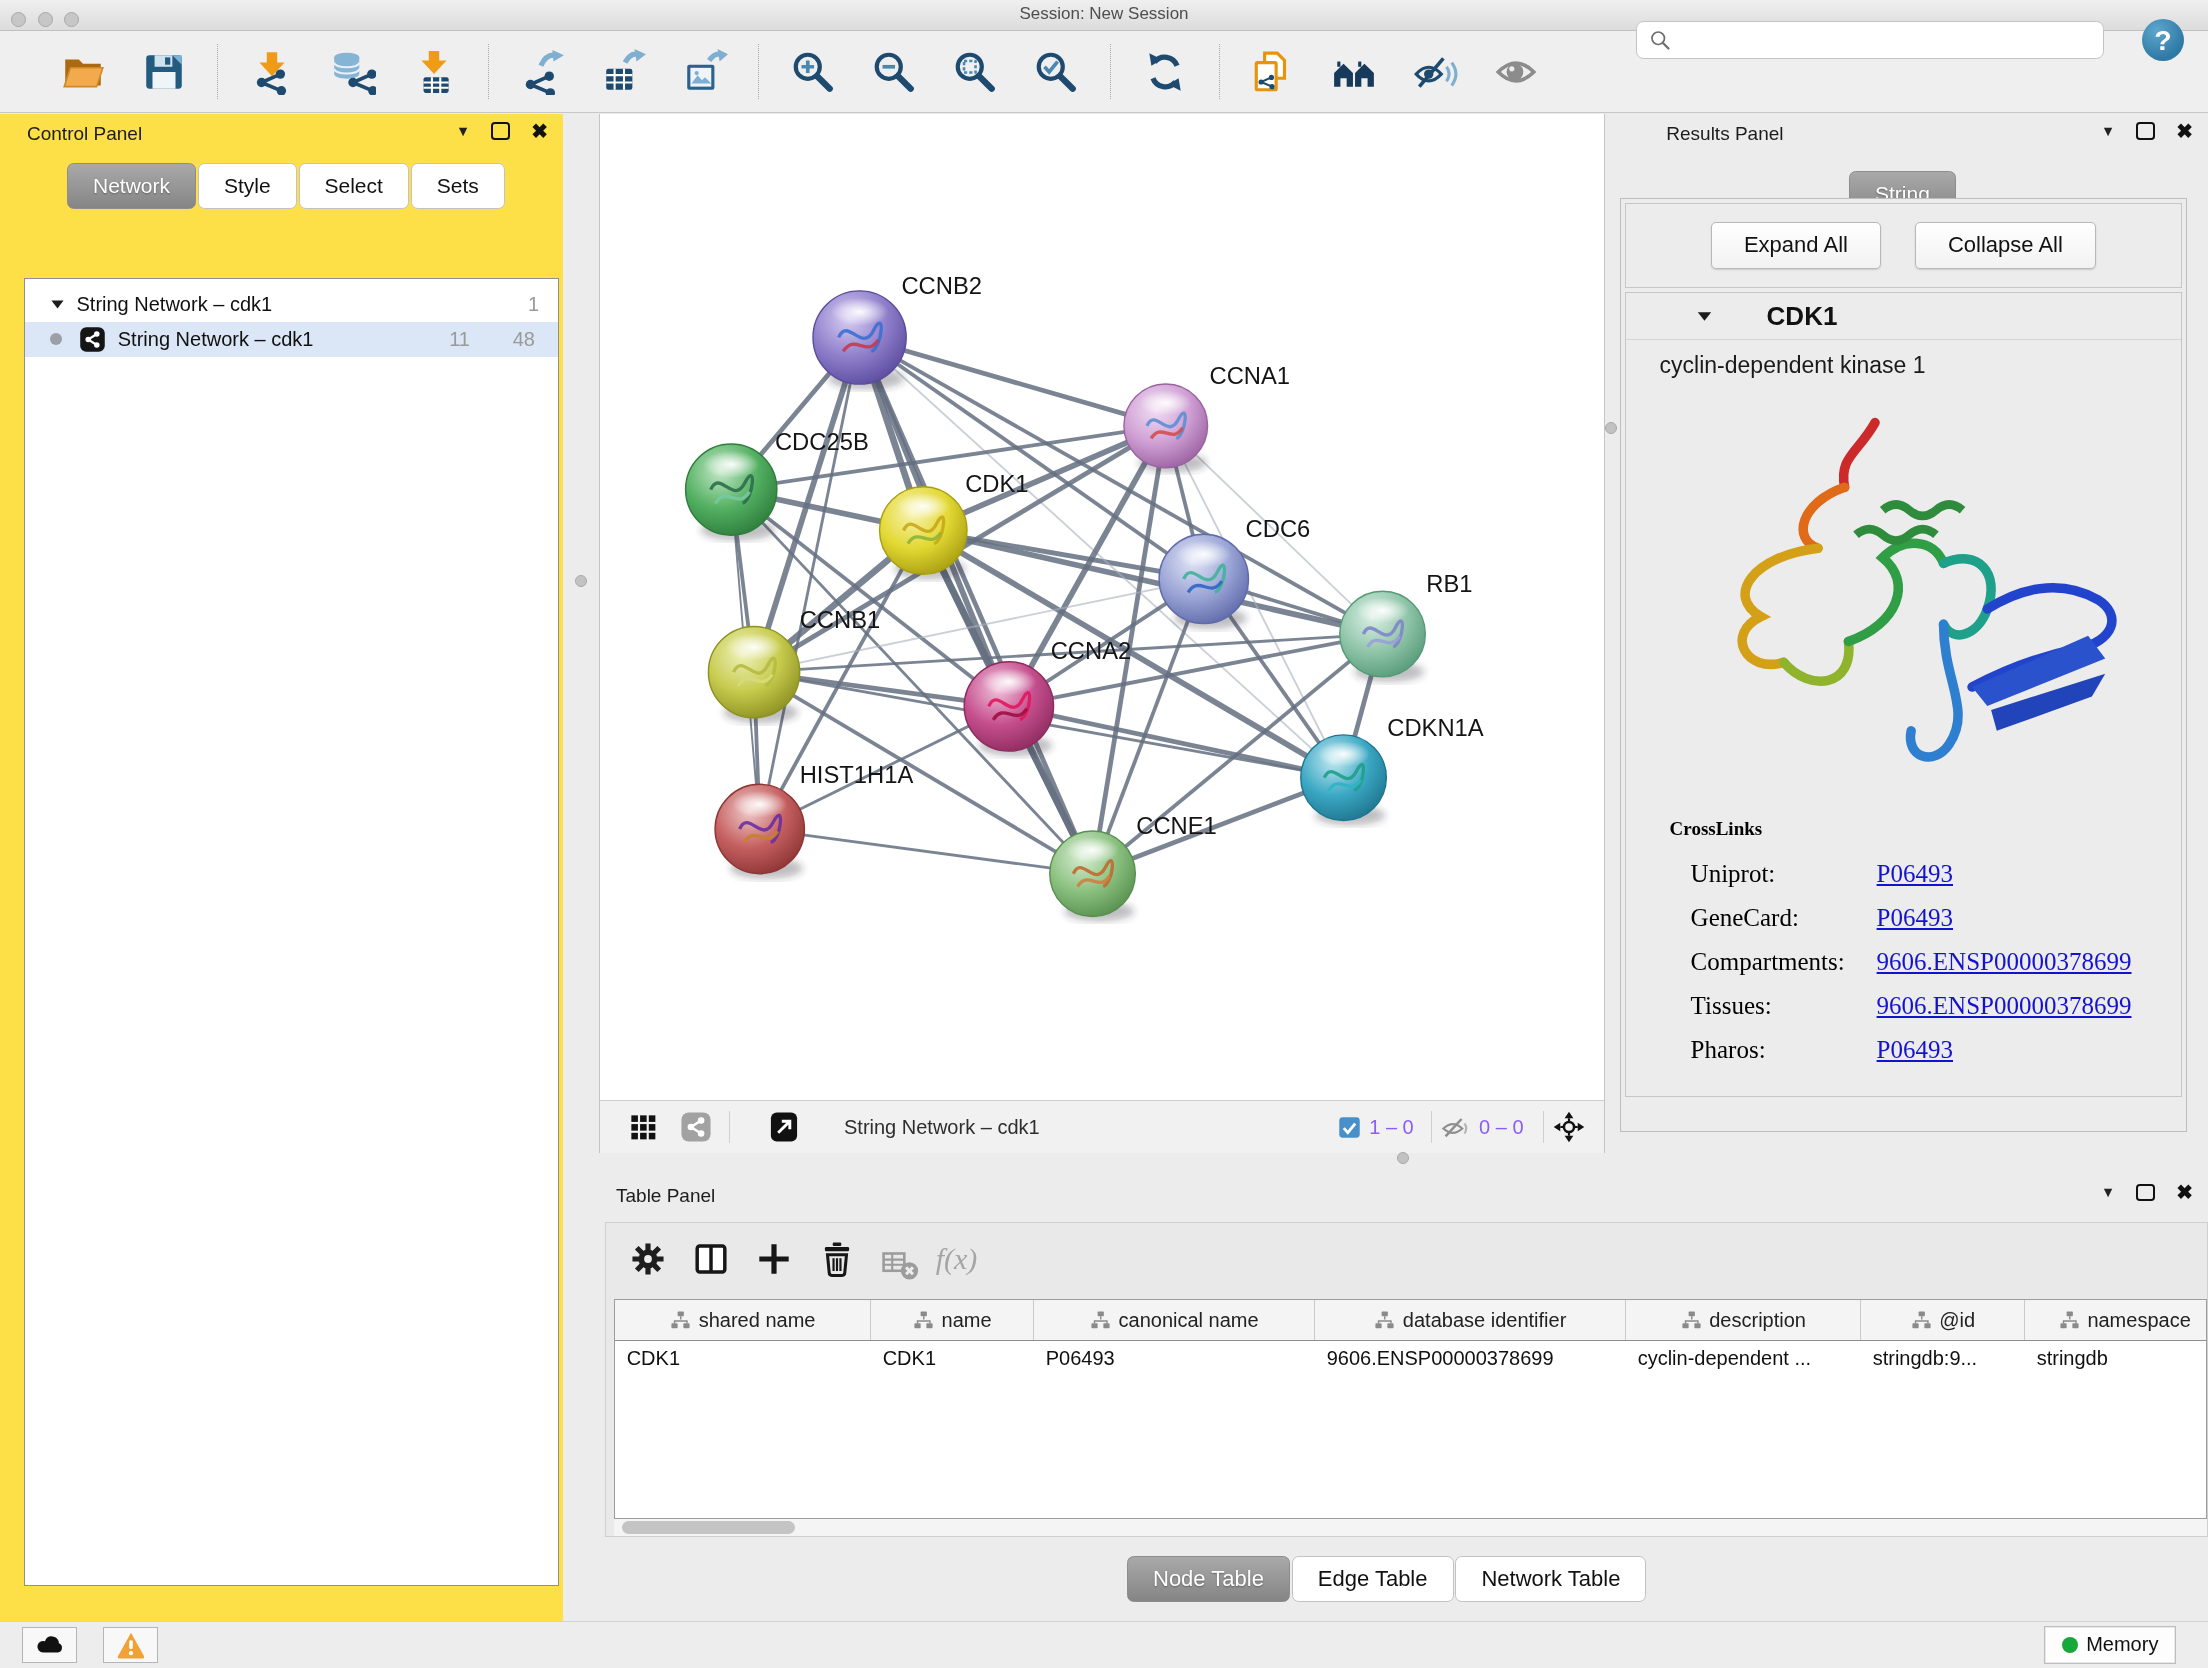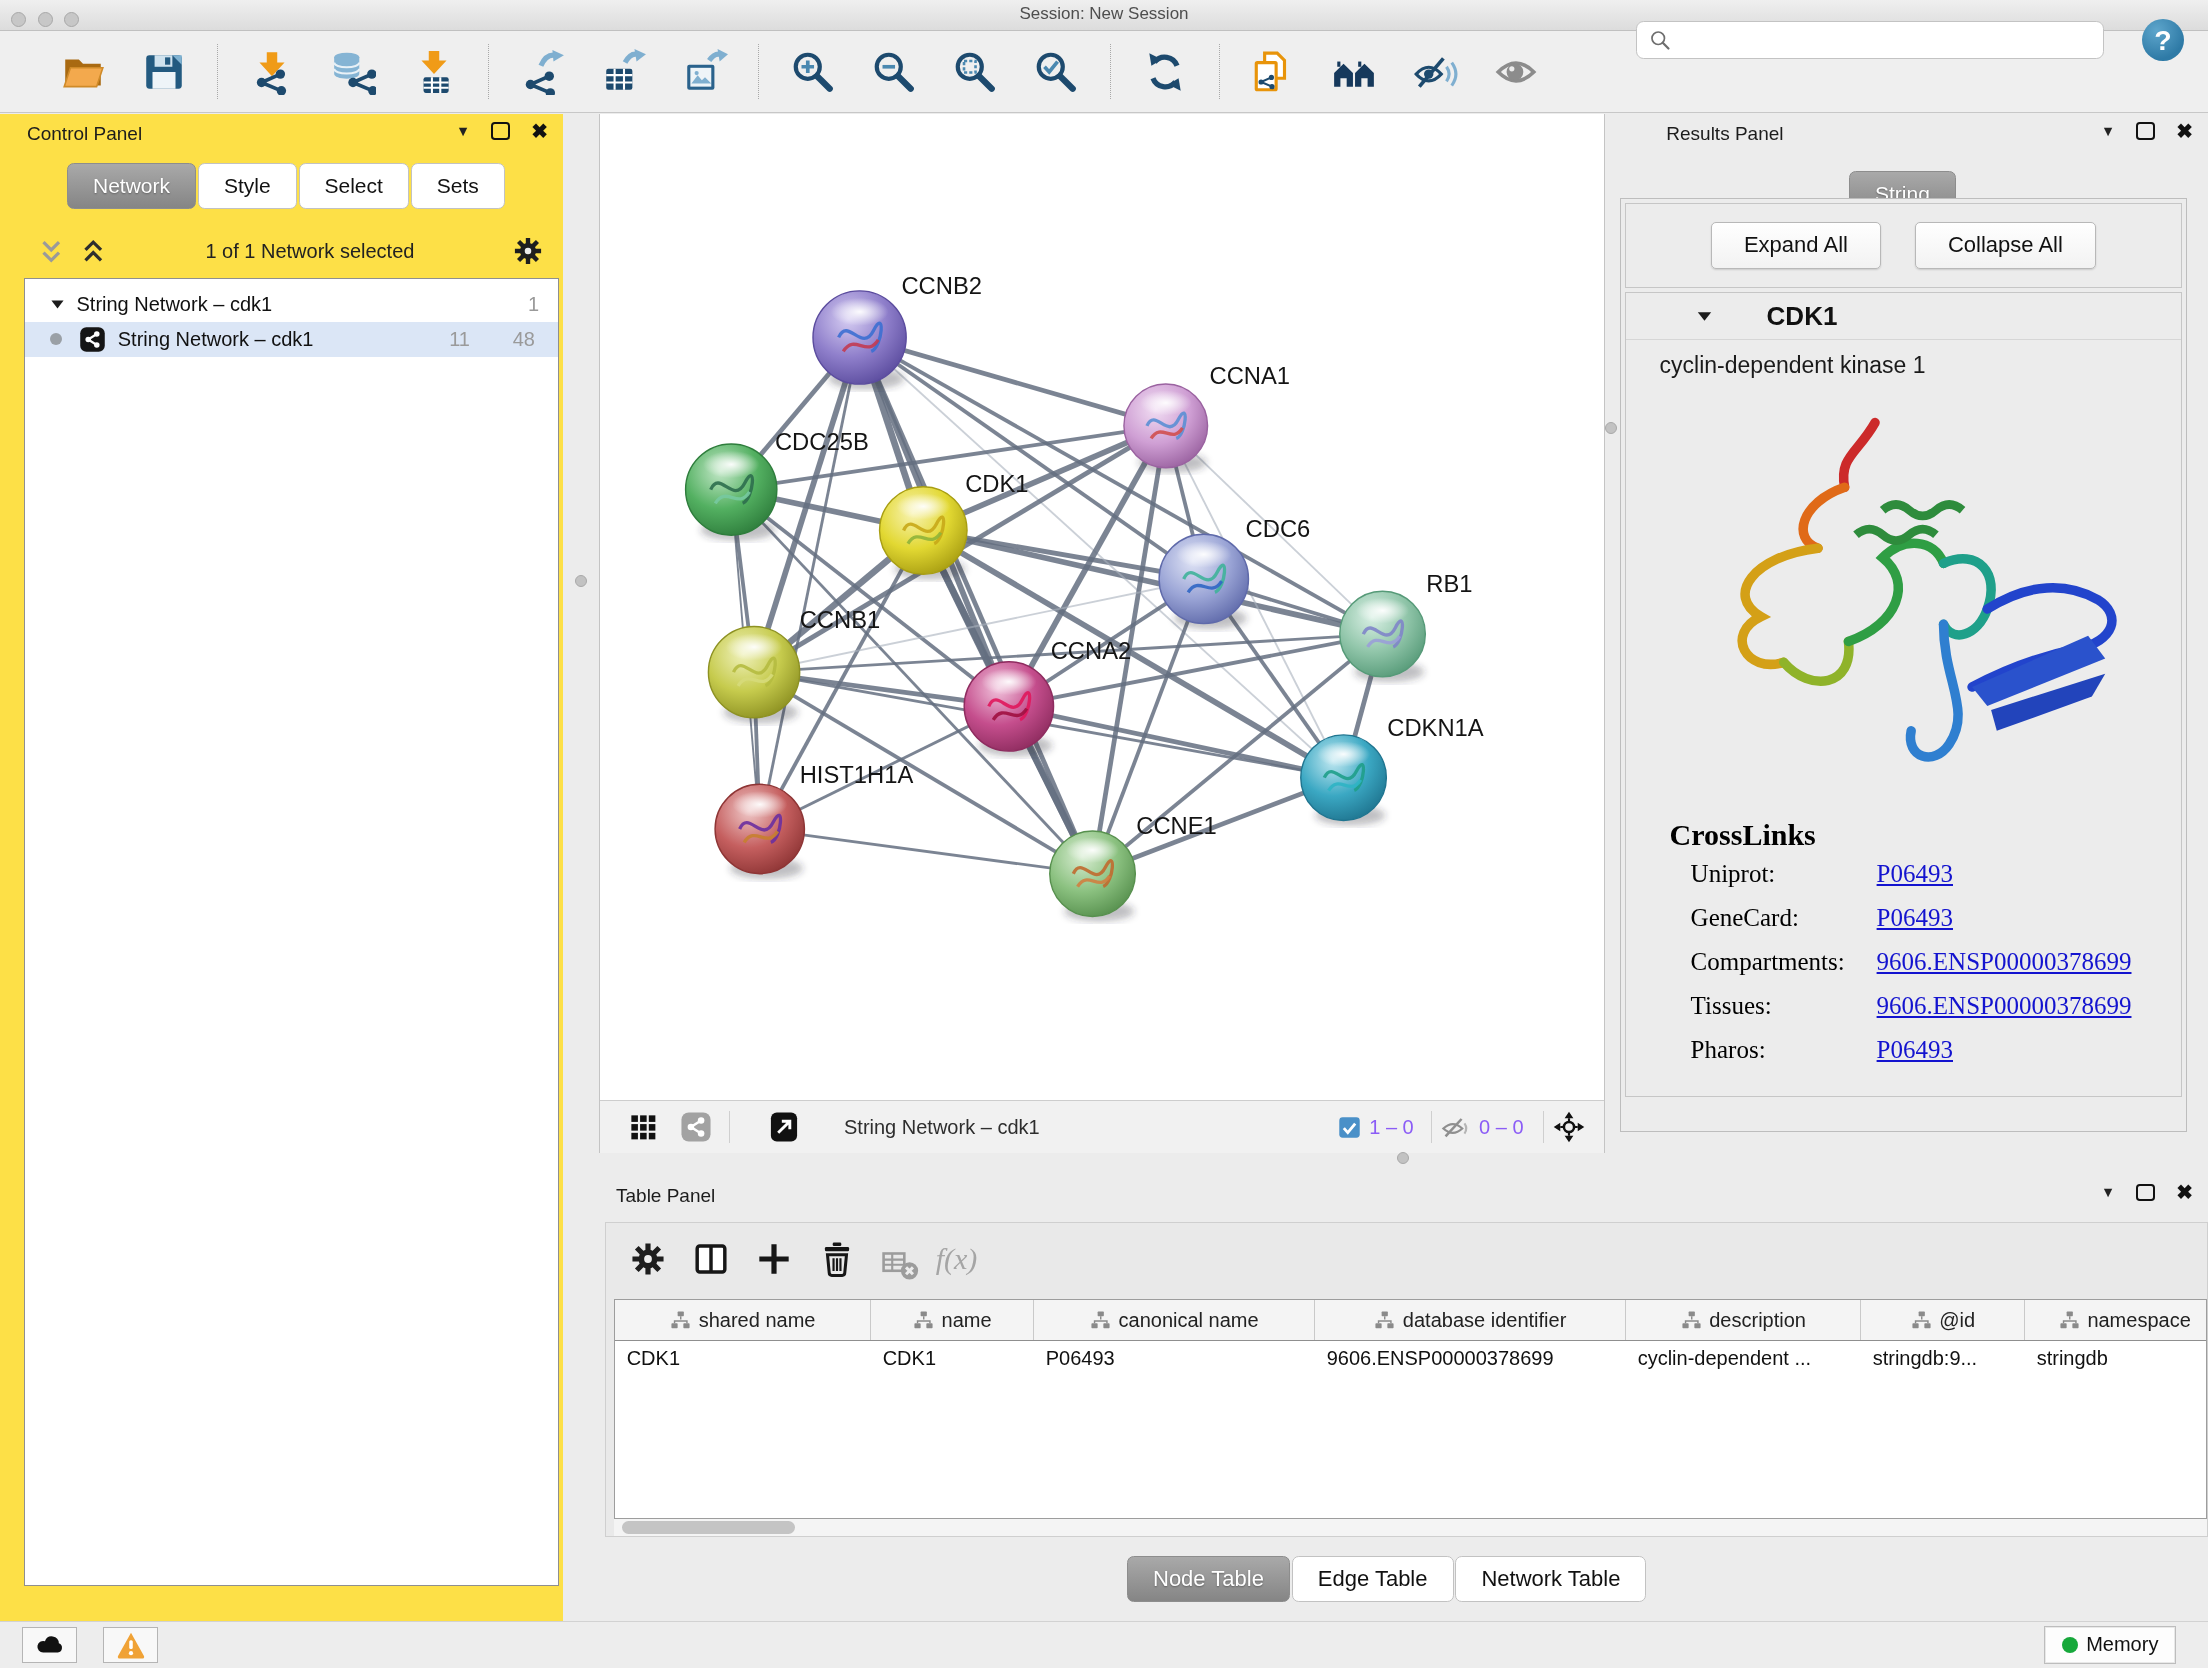--- a/index.html
+++ b/index.html
@@ -83,21 +83,21 @@
   .rp-btn{background:linear-gradient(#ffffff,#f2f2f2);border:1px solid #b8b8b8;border-radius:5px;
      font-size:22px;padding:9.5px 32px;color:#111;box-shadow:0 1px 1.9px rgba(0,0,0,.15);}
   #rp-entry{position:absolute;left:3.8px;top:93px;right:3.8px;bottom:34px;border:1.9px solid #c6c6c6;
      background:#ececec;box-sizing:border-box;}
   #rp-entry-header{position:absolute;left:0;right:0;top:0;height:46px;border-bottom:1.9px solid #d6d6d6;}
   #rp-entry-header .exp{position:absolute;left:68px;top:13.3px;width:21px;height:21px;}
   #rp-entry-name{position:absolute;left:141px;top:7.6px;font-size:26px;font-weight:bold;color:#111;}
   #rp-entry-desc{position:absolute;left:34px;top:59px;font-size:23px;color:#1a1a1a;}
   #rp-structure{position:absolute;left:32px;top:103px;width:514px;height:411px;}
   #rp-xl-title{position:absolute;left:44px;top:525px;font-family:"Liberation Serif",serif;
-     font-size:30px;font-weight:bold;color:#000;}
+     font-size:19px;font-weight:bold;color:#000;}
   #rp-xl{position:absolute;left:65px;top:567px;right:19px;font-family:"Liberation Serif",serif;font-size:25px;}
   .xl-row{display:flex;margin-bottom:16px;}
   .xl-row .l{width:186px;color:#000;}
   .xl-row .v{color:#1313cf;text-decoration:underline;}
 
   
   #table-panel{position:absolute;left:599px;top:1179px;right:0;bottom:46px;background:#ececec;}
   #tp-box{position:absolute;left:5.7px;top:43px;right:0;height:315px;background:#e9e9e9;
      border:1px solid #cfcfcf;box-sizing:border-box;}
   #tp-toolbar{position:absolute;left:23px;top:11.4px;height:49px;display:flex;align-items:center;gap:25px;}
@@ -310,42 +310,20 @@
       <span class="sq"></span>
       <span class="xx">✖</span>
     </span>
   </div>
   <div id="cp-tabs">
       <div class="tab selected">Network</div>
       <div class="tab">Style</div>
       <div class="tab">Select</div>
       <div class="tab">Sets</div>
     </div>
-  <div id="cp-selrow">
-    <span class="chev">
-        <svg viewBox="0 0 44 44" width="100%" height="100%">
-          <path d="M10 8l12 12L34 8M10 24l12 12 12-12" stroke="#9a9a9a" stroke-width="5" fill="none"></path>
-        </svg>
-      </span>
-    <span class="chev">
-        <svg viewBox="0 0 44 44" width="100%" height="100%">
-          <path d="M10 20L22 8l12 12M10 36L22 24l12 12" stroke="#2e2e2e" stroke-width="5" fill="none"></path>
-        </svg>
-      </span>
-    <span id="cp-sel-text">1 of 1 Network selected</span>
-    <span id="cp-gear">
-        <svg viewBox="0 0 44 44" width="100%" height="100%">
-          <g stroke="#1e1e1e" stroke-width="6">
-            <path d="M22 4v10M22 30v10M4 22h10M30 22h10M9 9l7 7M28 28l7 7M35 9l-7 7M16 28l-7 7"></path>
-          </g>
-          <circle cx="22" cy="22" r="11" fill="#1e1e1e"></circle>
-          <circle cx="22" cy="22" r="4.5" fill="#ececec"></circle>
-        </svg>
-      </span>
-  </div>
   <div id="network-tree">
     <div class="tree-row" style="margin-top:7.6px;">
       <span class="exp">
           <svg viewBox="0 0 44 44" width="100%" height="100%">
             <path d="M8 13h28L22 31z" fill="#1c1c1c"></path>
           </svg>
         </span>
       <span class="lbl">String Network – cdk1</span>
       <span class="cnt">1</span>
     </div>

